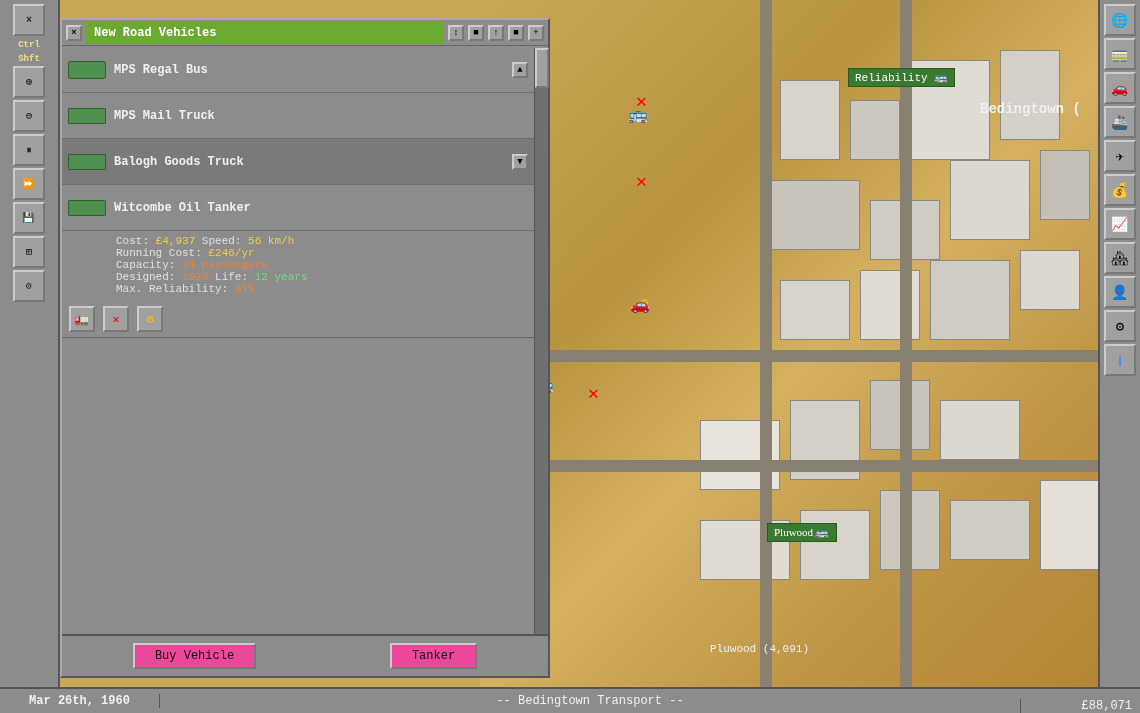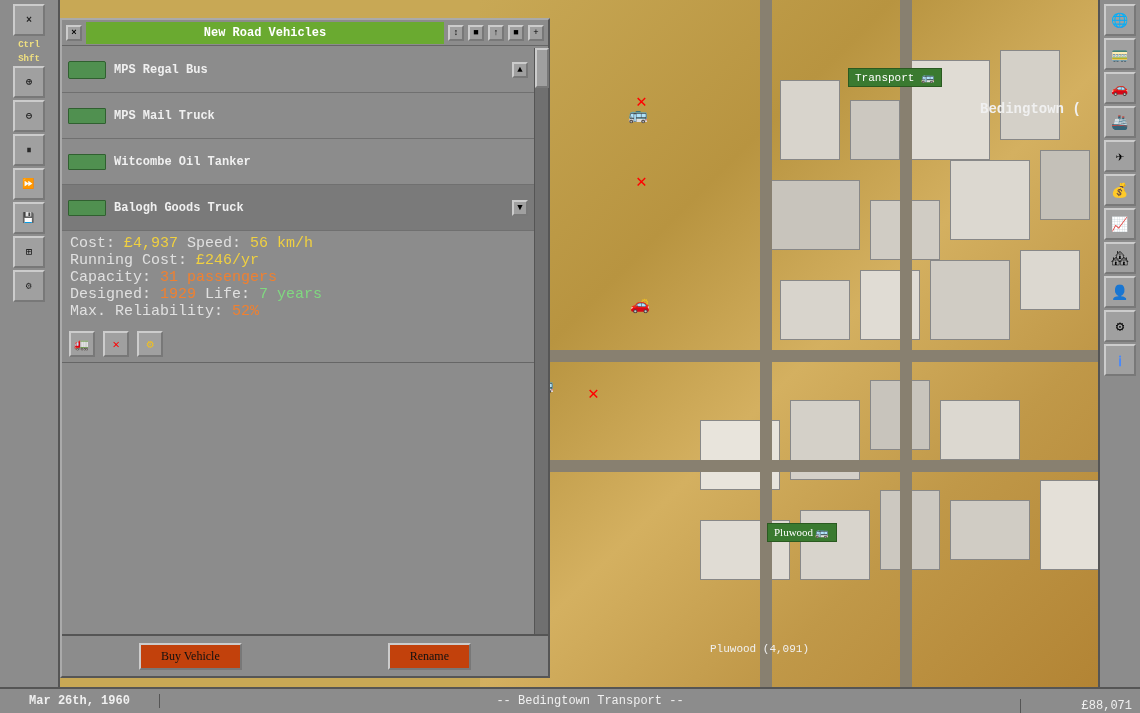--- a/index.html
+++ b/index.html
@@ -135,21 +135,21 @@
       flex: 1;
       text-align: center;
       background: #6aaa30;
       color: white;
       font-weight: bold;
       font-size: 12px;
       padding: 2px 8px;
       height: 22px;
       display: flex;
       align-items: center;
-      justify-content: center;
+      justify-content: flex-start;
     }
 
     .title-btn {
       width: 16px; height: 16px;
       background: #a0a0a0;
       border: 2px outset #ccc;
       display: flex; align-items: center; justify-content: center;
       cursor: pointer;
       font-size: 9px;
     }
@@ -201,22 +201,23 @@
     .vehicle-row-expand {
       margin-left: auto;
       width: 16px; height: 16px;
       background: #a0a0a0;
       border: 2px outset #ccc;
       display: flex; align-items: center; justify-content: center;
       font-size: 9px;
     }
 
     .detail-line {
-      font-size: 15px;
+      font-size: 11px;
       color: #e0e0e0;
+      margin-left: 46px;
     }
 
     .detail-value {
       color: #f0d040;
     }
 
     .detail-value.orange { color: #f08030; }
     .detail-value.green { color: #80d880; }
 
     
@@ -227,27 +228,27 @@
       height: 42px;
       background: #8c8c8c;
       border-top: 2px solid #555;
       display: flex;
       align-items: center;
       justify-content: space-around;
       padding: 4px;
     }
 
     .action-btn {
-      background: #c2410c;
+      background: #ec4899;
       border: 2px outset #ccc;
       padding: 4px 20px;
       font-size: 12px;
       cursor: pointer;
       color: #111;
-      font-family: Liberation Serif, serif;
+      font-family: Liberation Mono, monospace;
     }
 
     
     .status-bar {
       position: absolute;
       bottom: 0; left: 0;
       width: 1140px;
       height: 26px;
       background: #8c8c8c;
       border-top: 2px solid #555;
@@ -424,21 +425,21 @@
   <div class="building" style="left:880px;top:490px;width:60px;height:80px;background:#ccc8c0;"></div>
   <div class="building" style="left:950px;top:500px;width:80px;height:60px;background:#d0ccc4;"></div>
   <div class="building" style="left:1040px;top:480px;width:60px;height:90px;background:#e4e0d8;"></div>
 
   <div class="road-h" style="left:480px;top:350px;width:660px;"></div>
   <div class="road-v" style="left:760px;top:0px;height:713px;"></div>
   <div class="road-h" style="left:480px;top:460px;width:660px;"></div>
   <div class="road-v" style="left:900px;top:0px;height:713px;"></div>
 
   <div class="town-label" style="left:848px;top:68px;">
-    <span>Transport 🚌</span>
+    <span>Reliability 🚌</span>
   </div>
   <div class="town-label" style="left:767px;top:523px;font-family:Liberation Serif, serif;">
     <span>Pluwood 🚌</span>
   </div>
 
   <div style="position:absolute;left:980px;top:101px;color:#f0f0f0;font-size:14px;font-weight:bold;">Bedingtown (</div>
 
   <div style="position:absolute;left:710px;top:643px;color:#f0f0f0;font-size:11px;">
     <span>Pluwood (4,091)</span>
   </div>
@@ -504,31 +505,31 @@
       <div style="margin-left:auto;">
         <div class="vehicle-row-expand">▲</div>
       </div>
     </div>
 
     <div class="vehicle-row">
       <div class="veh-truck"></div>
       <span class="vehicle-name">MPS Mail Truck</span>
     </div>
 
-    <div class="vehicle-row">
-      <div class="veh-truck"></div>
-      <span class="vehicle-name">Witcombe Oil Tanker</span>
-    </div>
-
     <div class="vehicle-row selected">
       <div class="veh-truck"></div>
       <span class="vehicle-name">Balogh Goods Truck</span>
       <div style="margin-left:auto;">
         <div class="vehicle-row-expand">▼</div>
       </div>
+    </div>
+
+    <div class="vehicle-row">
+      <div class="veh-truck"></div>
+      <span class="vehicle-name">Witcombe Oil Tanker</span>
     </div>
 
     <div class="selected-detail-panel">
       <div class="detail-line">
         <span>Cost:</span>
         <span class="detail-value">£4,937</span>
         <span> </span>
         <span>Speed:</span>
         <span class="detail-value">56 km/h</span>
       </div>
@@ -538,43 +539,43 @@
       </div>
       <div class="detail-line">
         <span>Capacity:</span>
         <span class="detail-value orange">31 passengers</span>
       </div>
       <div class="detail-line">
         <span>Designed:</span>
         <span class="detail-value orange">1929</span>
         <span> </span>
         <span>Life:</span>
-        <span class="detail-value green">7 years</span>
+        <span class="detail-value green">12 years</span>
       </div>
       <div class="detail-line">
         <span>Max. Reliability:</span>
-        <span class="detail-value orange">52%</span>
+        <span class="detail-value orange">91%</span>
       </div>
     </div>
 
     <div style="display:flex;align-items:center;padding:4px 6px;gap:6px;background:#8c8c8c;border-bottom:1px solid #666;">
       <div class="small-icon-btn">🚛</div>
       <div class="small-icon-btn" style="color:red;">✕</div>
       <div class="small-icon-btn" style="color:#f0c020;">⚙</div>
     </div>
 
   </div>
 
   <div class="scrollbar-v">
     <div class="scrollbar-thumb"></div>
   </div>
 
   <div class="bottom-buttons">
     <button class="action-btn">Buy Vehicle</button>
-    <button class="action-btn">Rename</button>
+    <button class="action-btn">Tanker</button>
   </div>
 </div>
 
 <div class="right-toolbar">
   <div class="rt-btn">🌐</div>
   <div class="rt-btn">🚃</div>
   <div class="rt-btn">🚗</div>
   <div class="rt-btn">🚢</div>
   <div class="rt-btn">✈</div>
   <div class="rt-btn">💰</div>

